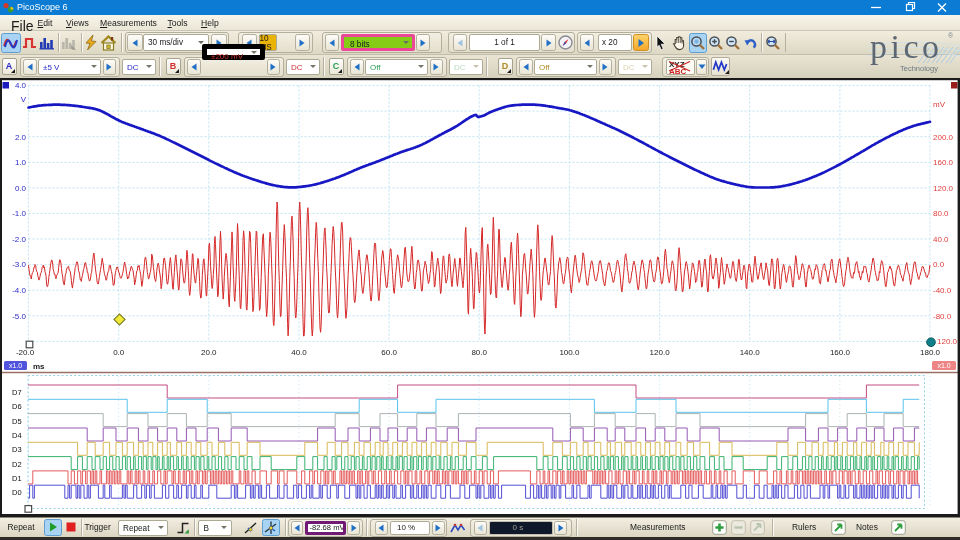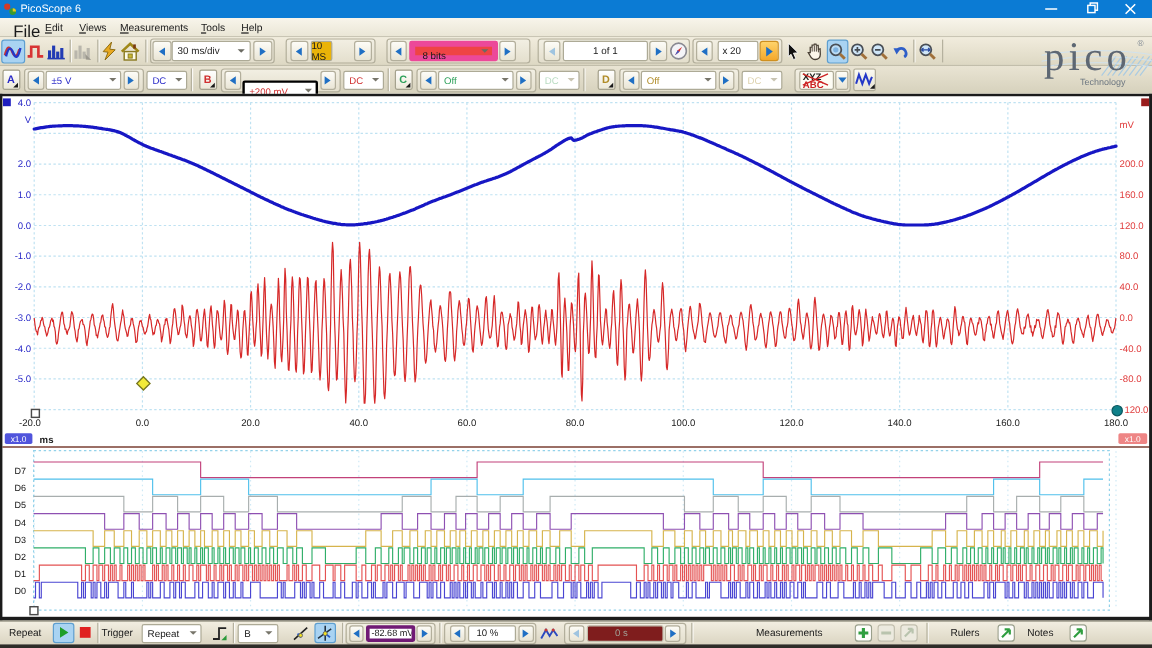--- a/index.html
+++ b/index.html
@@ -101,21 +101,21 @@
     <svg width="8" height="8" viewBox="0 0 8 8" style="">
       <path d="M1.5 0.5 L6.5 4 L1.5 7.5 Z" fill="#1f6fc4"></path>
     </svg>
   </div>
 <div style="position:absolute;left:322px;top:32px;width:120px;height:21px;border:1px solid #b3af9c;border-radius:3px;background:linear-gradient(#f2efe3,#e4dfcd)"></div>
 <div style="position:absolute;left:325px;top:34px;width:14px;height:17px;border:1px solid #b3af9c;border-radius:2.5px;background:linear-gradient(#fdfcf7,#e9e5d5);display:flex;align-items:center;justify-content:center;">
     <svg width="8" height="8" viewBox="0 0 8 8" style="">
       <path d="M6.5 0.5 L1.5 4 L6.5 7.5 Z" fill="#1f6fc4"></path>
     </svg>
   </div>
-<div style="position:absolute;left:341px;top:34px;width:74px;height:17px;border:5px solid #ec4899;border-radius:2px;background:#ef4444">
+<div style="position:absolute;left:341px;top:34px;width:74px;height:17px;border:3px solid #ec4899;border-radius:2px;background:#84cc16">
     <div style="position:absolute;left:6px;top:3px;font-size:8.2px;color:#1a1a1a">8 bits</div>
     <div class="ddv"></div>
   </div>
 <div style="position:absolute;left:416px;top:34px;width:14px;height:17px;border:1px solid #b3af9c;border-radius:2.5px;background:linear-gradient(#fdfcf7,#e9e5d5);display:flex;align-items:center;justify-content:center;">
     <svg width="8" height="8" viewBox="0 0 8 8" style="">
       <path d="M1.5 0.5 L6.5 4 L1.5 7.5 Z" fill="#1f6fc4"></path>
     </svg>
   </div>
 <div style="position:absolute;left:447.5px;top:32px;width:127.5px;height:21px;border:1px solid #b3af9c;border-radius:3px;background:linear-gradient(#f2efe3,#e4dfcd)"></div>
 <div style="position:absolute;left:453px;top:34px;width:14px;height:17px;border:1px solid #b3af9c;border-radius:2.5px;background:linear-gradient(#fdfcf7,#e9e5d5);display:flex;align-items:center;justify-content:center;">
@@ -223,21 +223,21 @@
 <div style="position:absolute;left:165.5px;top:57.5px;width:15px;height:17px;border:1px solid #a5a28e;border-radius:2px;background:linear-gradient(#ffffff,#ece8d8)">
     <div style="position:absolute;left:0;top:0;width:100%;height:100%;display:flex;align-items:center;justify-content:center;font-weight:bold;font-size:9px;color:#d03030">B</div>
     <div style="position:absolute;right:0.5px;bottom:0.5px;width:0;height:0;border-left:4px solid transparent;border-bottom:4px solid #1a1a1a"></div>
   </div>
 <div style="position:absolute;left:183.5px;top:56.5px;width:100px;height:20px;border:1px solid #b3af9c;border-radius:3px;background:linear-gradient(#f2efe3,#e4dfcd)"></div>
 <div style="position:absolute;left:187.0px;top:58.5px;width:13.5px;height:16px;border:1px solid #b3af9c;border-radius:2.5px;background:linear-gradient(#fdfcf7,#e9e5d5);display:flex;align-items:center;justify-content:center;">
     <svg width="8" height="8" viewBox="0 0 8 8" style="">
       <path d="M6.5 0.5 L1.5 4 L6.5 7.5 Z" fill="#1f6fc4"></path>
     </svg>
   </div>
-<div style="position:absolute;left:202.0px;top:67px;width:63px;height:16px;border:2px solid #000000;border-radius:2px;background:#fff">
+<div style="position:absolute;left:202.0px;top:44px;width:63px;height:16px;border:5px solid #000000;border-radius:2px;background:#fff">
     <div style="position:absolute;left:4px;top:3px;font-size:8px;color:#d03030">±200 mV</div>
     <div class="ddv" style="border-top-color:#77756a"></div>
   </div>
 <div style="position:absolute;left:266.5px;top:58.5px;width:13.5px;height:16px;border:1px solid #b3af9c;border-radius:2.5px;background:linear-gradient(#fdfcf7,#e9e5d5);display:flex;align-items:center;justify-content:center;">
     <svg width="8" height="8" viewBox="0 0 8 8" style="">
       <path d="M1.5 0.5 L6.5 4 L1.5 7.5 Z" fill="#1f6fc4"></path>
     </svg>
   </div>
 <div style="position:absolute;left:286.0px;top:59px;width:34px;height:15.5px;border:1px solid #adaa96;border-radius:2px;background:#fff">
     <div style="position:absolute;left:4px;top:2.8px;font-size:8px;color:#d03030">DC</div>
@@ -517,21 +517,21 @@
       <circle cx="5" cy="4" r="1.3" fill="#c03a3a"></circle>
       <circle cx="11" cy="4" r="1.3" fill="#c03a3a"></circle>
     </svg>
   </div>
 <div style="position:absolute;left:470px;top:518.5px;width:102px;height:18.5px;border:1px solid #b3af9c;border-radius:3px;background:linear-gradient(#f2efe3,#e4dfcd)"></div>
 <div style="position:absolute;left:474px;top:520.5px;width:12.5px;height:14.5px;border:1px solid #b3af9c;border-radius:2.5px;background:linear-gradient(#fdfcf7,#e9e5d5);display:flex;align-items:center;justify-content:center;">
     <svg width="8" height="8" viewBox="0 0 8 8" style="">
       <path d="M6.5 0.5 L1.5 4 L6.5 7.5 Z" fill="#9fc4e0"></path>
     </svg>
   </div>
-<div style="position:absolute;left:488.5px;top:520.5px;width:64px;height:14.5px;border:1px solid #c2bfae;border-radius:2px;background:#7f1d1d;display:flex;align-items:center;padding-left:23px;font-size:8px;color:#a0a096">0 s</div>
+<div style="position:absolute;left:488.5px;top:520.5px;width:64px;height:14.5px;border:1px solid #c2bfae;border-radius:2px;background:#0f172a;display:flex;align-items:center;padding-left:23px;font-size:8px;color:#a0a096">0 s</div>
 <div style="position:absolute;left:554px;top:520.5px;width:13px;height:14.5px;border:1px solid #b3af9c;border-radius:2.5px;background:linear-gradient(#fdfcf7,#e9e5d5);display:flex;align-items:center;justify-content:center;">
     <svg width="8" height="8" viewBox="0 0 8 8" style="">
       <path d="M1.5 0.5 L6.5 4 L1.5 7.5 Z" fill="#1f6fc4"></path>
     </svg>
   </div>
 <div style="position:absolute;left:576px;top:519px;width:1px;height:17px;background:#b5b19e;box-shadow:1px 0 rgba(255,255,255,.8)"></div>
 <div style="position:absolute;left:630px;top:521.5px;font-size:8.4px;color:#1a1a1a">Measurements</div>
 <div style="position:absolute;left:712px;top:520px;width:15px;height:15px"><svg width="15" height="15" viewBox="0 0 15 15" style="">
       <rect x="0.7" y="0.7" width="13.6" height="13.6" rx="2.5" fill="#fdfdfb" stroke="#9aa08c" stroke-width="1"></rect>
       <path d="M7.5 3.4 L7.5 11.6 M3.4 7.5 L11.6 7.5" stroke="#2f9e3f" stroke-width="2.6"></path>

